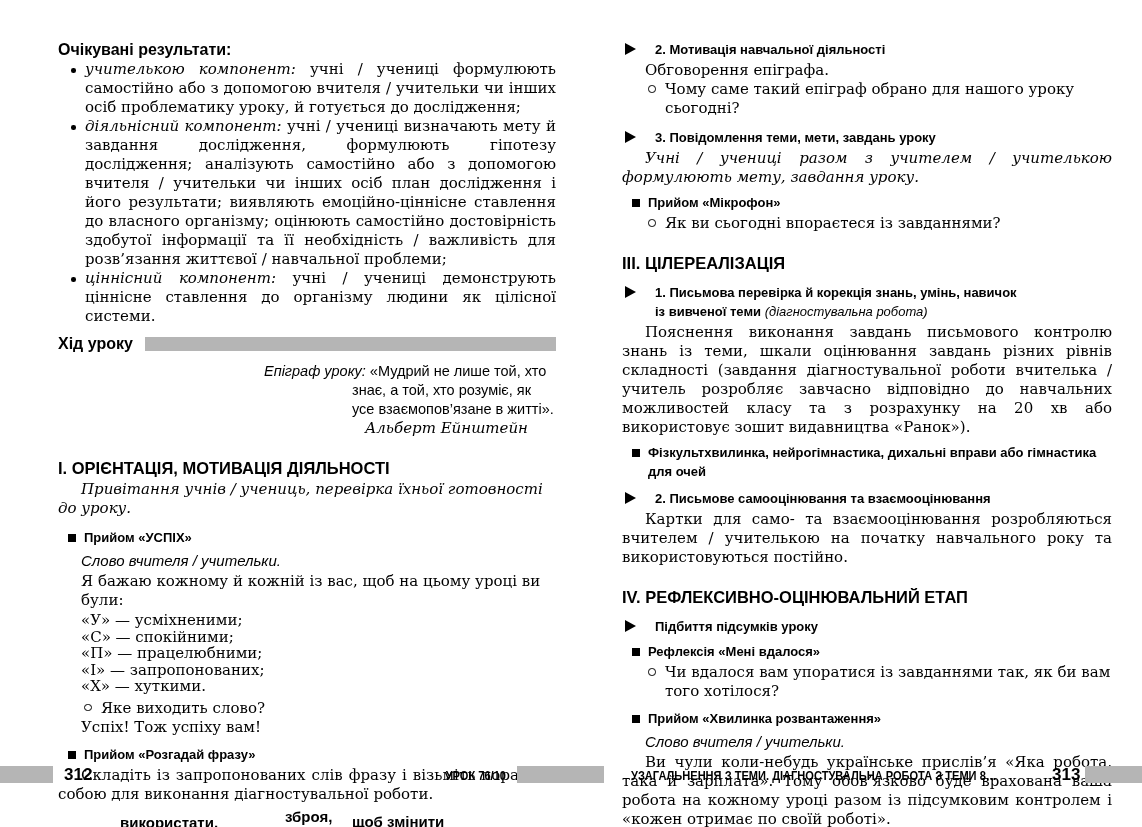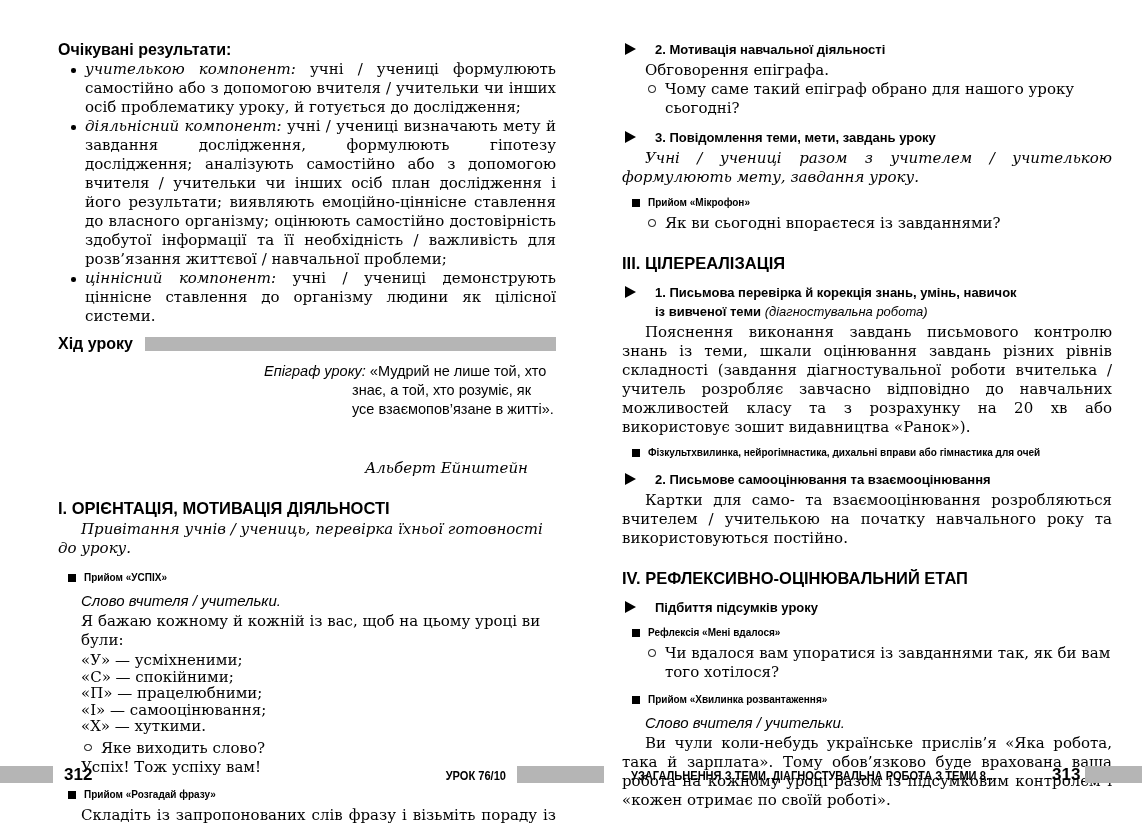--- a/index.html
+++ b/index.html
@@ -26,35 +26,35 @@
   .mt8 { margin-top: 8px; } .mt10 { margin-top: 10px; } .mt14 { margin-top: 20px; }
 
   .bullet { position: relative; padding-left: 27px; text-align: justify; }
   .dot { position: absolute; left: 13px; top: 8px; width: 4.5px; height: 4.5px; border-radius: 50%; background: #000; }
 
   .step { position: relative; padding-left: 33px; font-family: "Liberation Sans", sans-serif; font-weight: bold; font-size: 13px; line-height: 19px; }
   .tri { position: absolute; left: 3px; top: 3px; width: 0; height: 0;
          border-top: 6.5px solid transparent; border-bottom: 6.5px solid transparent; border-left: 11px solid #000; }
   .note { font-weight: normal; font-style: italic; font-family: "Liberation Sans", sans-serif; }
 
-  .priyom { position: relative; padding-left: 26px; font-family: "Liberation Sans", sans-serif; font-weight: bold; font-size: 10px; line-height: 19px; }
+  .priyom { position: relative; padding-left: 26px; font-family: "Liberation Sans", sans-serif; font-weight: bold; font-size: 13px; line-height: 19px; }
   .sq { position: absolute; left: 10px; top: 6px; width: 8px; height: 8px; background: #000; }
 
   .q { position: relative; padding-left: 43px; }
   .circ { position: absolute; left: 26px; top: 5px; width: 7.5px; height: 7.5px; border: 1.7px solid #000; border-radius: 50%; background: #fff; }
 
   .letters { padding-left: 23px; line-height: 16.5px; }
 
   .flow-row { display: flex; align-items: center; margin-top: 8px; }
   .flow-bar { flex: 1; height: 14px; background: #b5b5b5; margin-left: 12px; }
 
   .epi { width: 292px; margin-left: auto; margin-top: 8px;
          font-family: "Liberation Sans", sans-serif; font-size: 14.5px; line-height: 19px; }
   .epi-text { padding-left: 88px; text-indent: -88px; }
-  .epi-author { font-family: "DejaVu Serif", serif; font-style: italic; font-size: 15px; text-align: right; padding-right: 28px; margin-top: 40px; }
+  .epi-author { font-family: "DejaVu Serif", serif; font-style: italic; font-size: 15px; text-align: right; padding-right: 28px; }
 
   .words { position: relative; height: 50px; margin-top: 3px;
            font-family: "Liberation Sans", sans-serif; font-weight: bold; font-size: 15px; }
   .words span { position: absolute; white-space: nowrap; }
   .w0 { left: 62px;  top: 6px; }  .w1 { left: 164px; top: 14px; }
   .w2 { left: 227px; top: 0; }    .w3 { left: 294px; top: 5px; }
   .w4 { left: 67px;  top: 24px; }
   .w6 { left: 235px; top: 24px; }
   .w8 { left: 369px; top: 22px; }
 
@@ -108,21 +108,21 @@
   <div class="priyom mt10">
     <span class="sq"></span>
     <span>Прийом «УСПІХ»</span>
   </div>
   <div class="i-sans pad23 mt4">Слово вчителя / учительки.</div>
   <div class="pad23 mt2">Я бажаю кожному й кожній із вас, щоб на цьому уроці ви були:</div>
   <div class="letters mt2">
     <div>«У» — усміхненими;</div>
     <div>«С» — спокійними;</div>
     <div>«П» — працелюбними;</div>
-    <div>«І» — самооцінювання;</div>
+    <div>«І» — запропонованих;</div>
     <div>«Х» — хуткими.</div>
   </div>
   <div class="q mt4">
     <span class="circ"></span>
     <span>Яке виходить слово?</span>
   </div>
   <div class="pad23">Успіх! Тож успіху вам!</div>
 
   <div class="priyom mt8">
     <span class="sq"></span>

